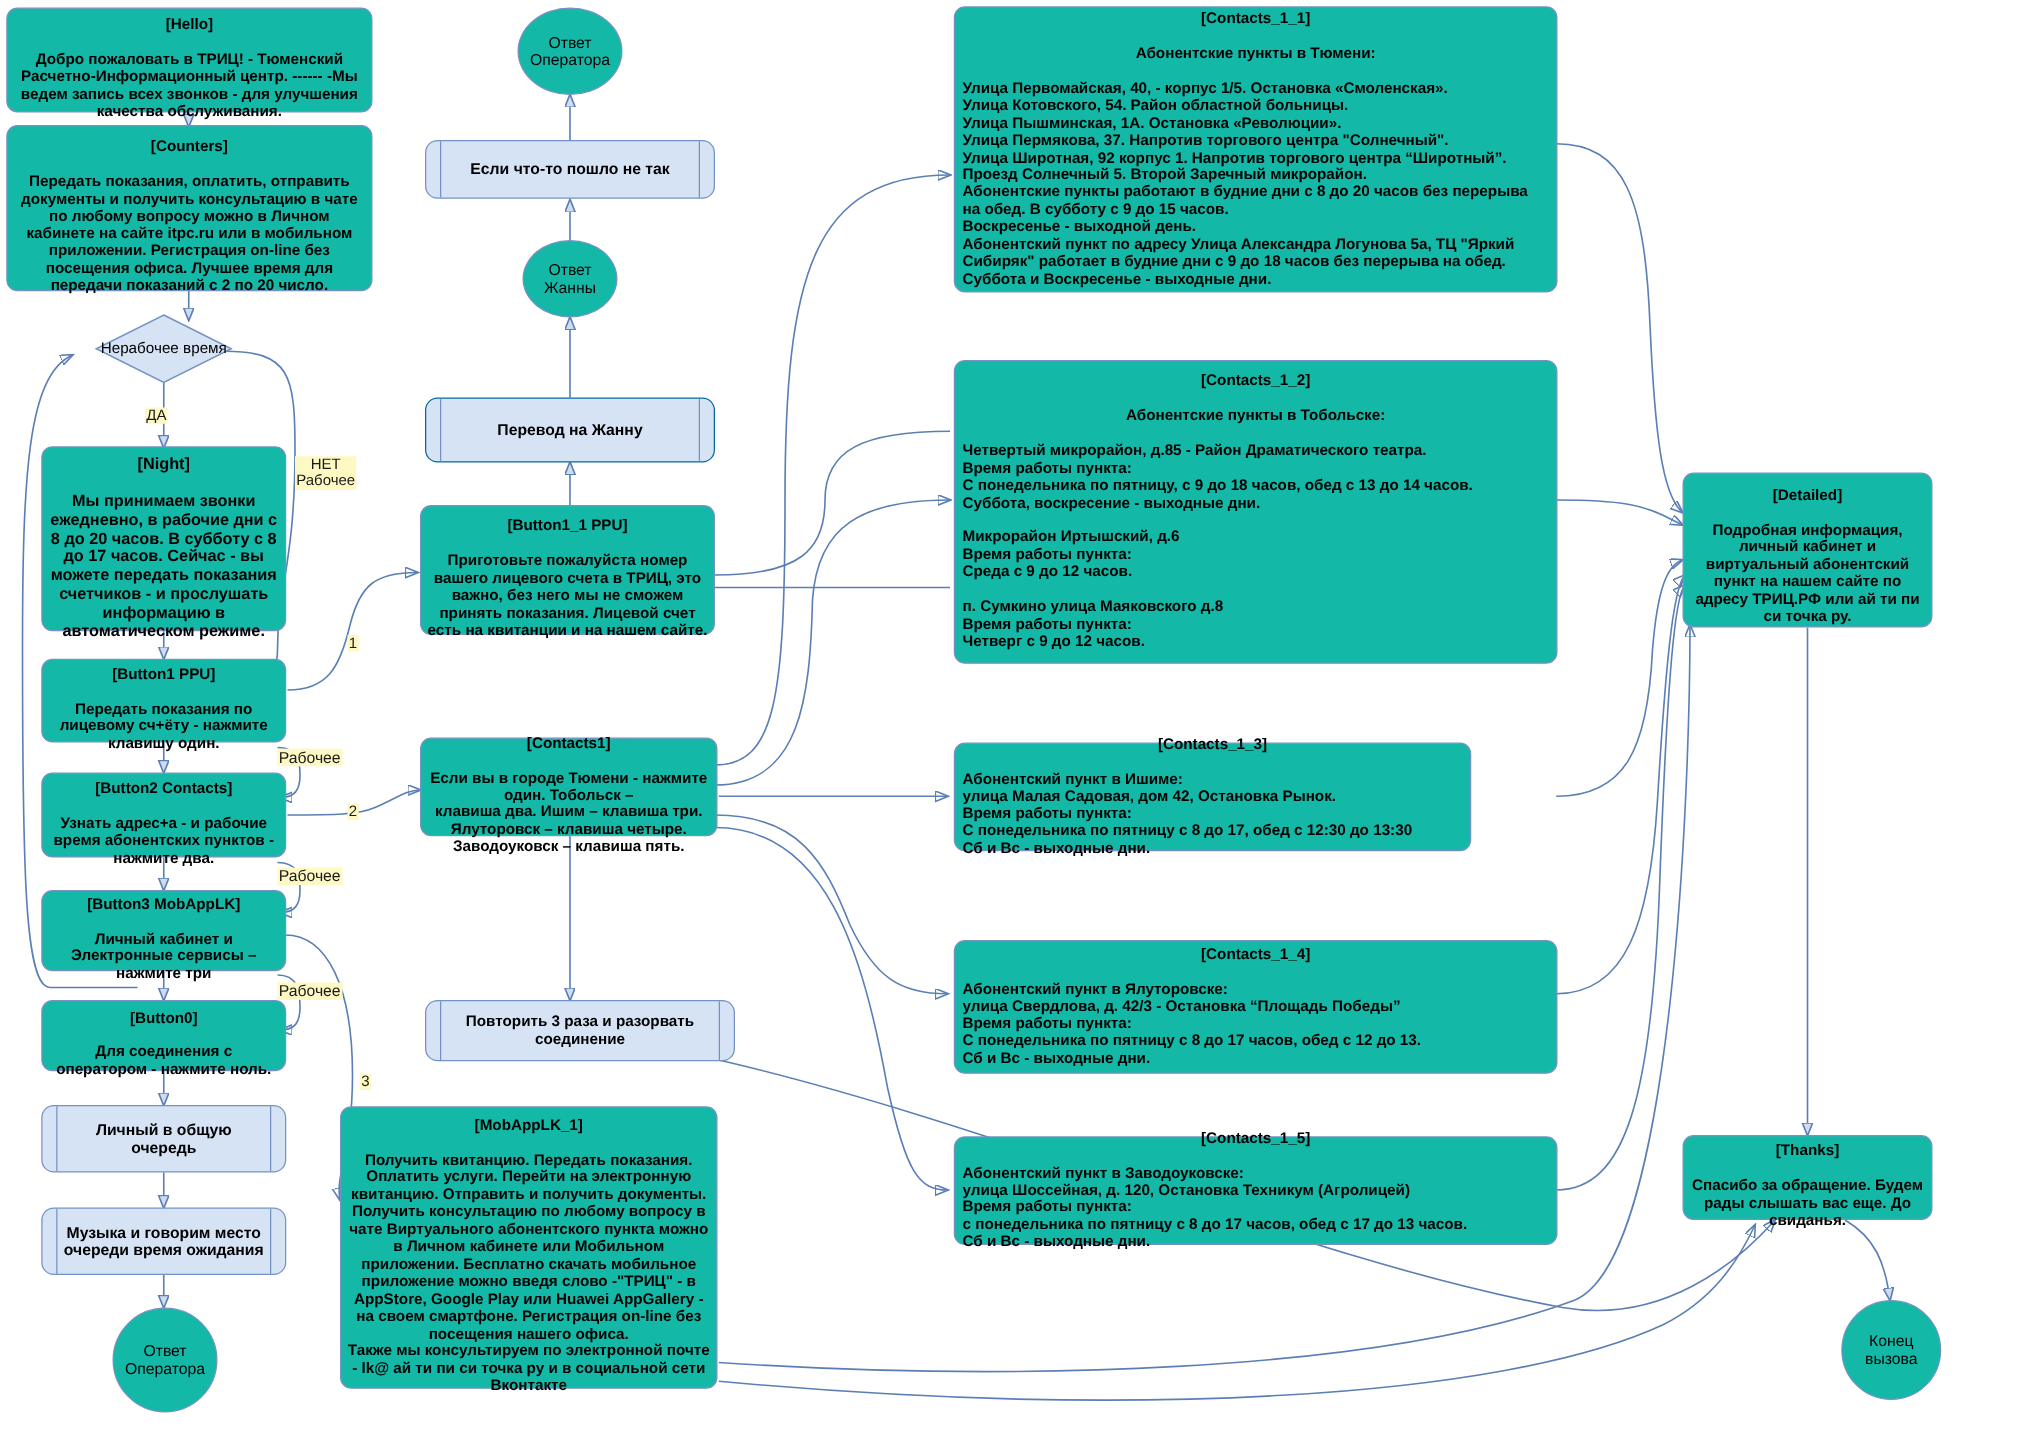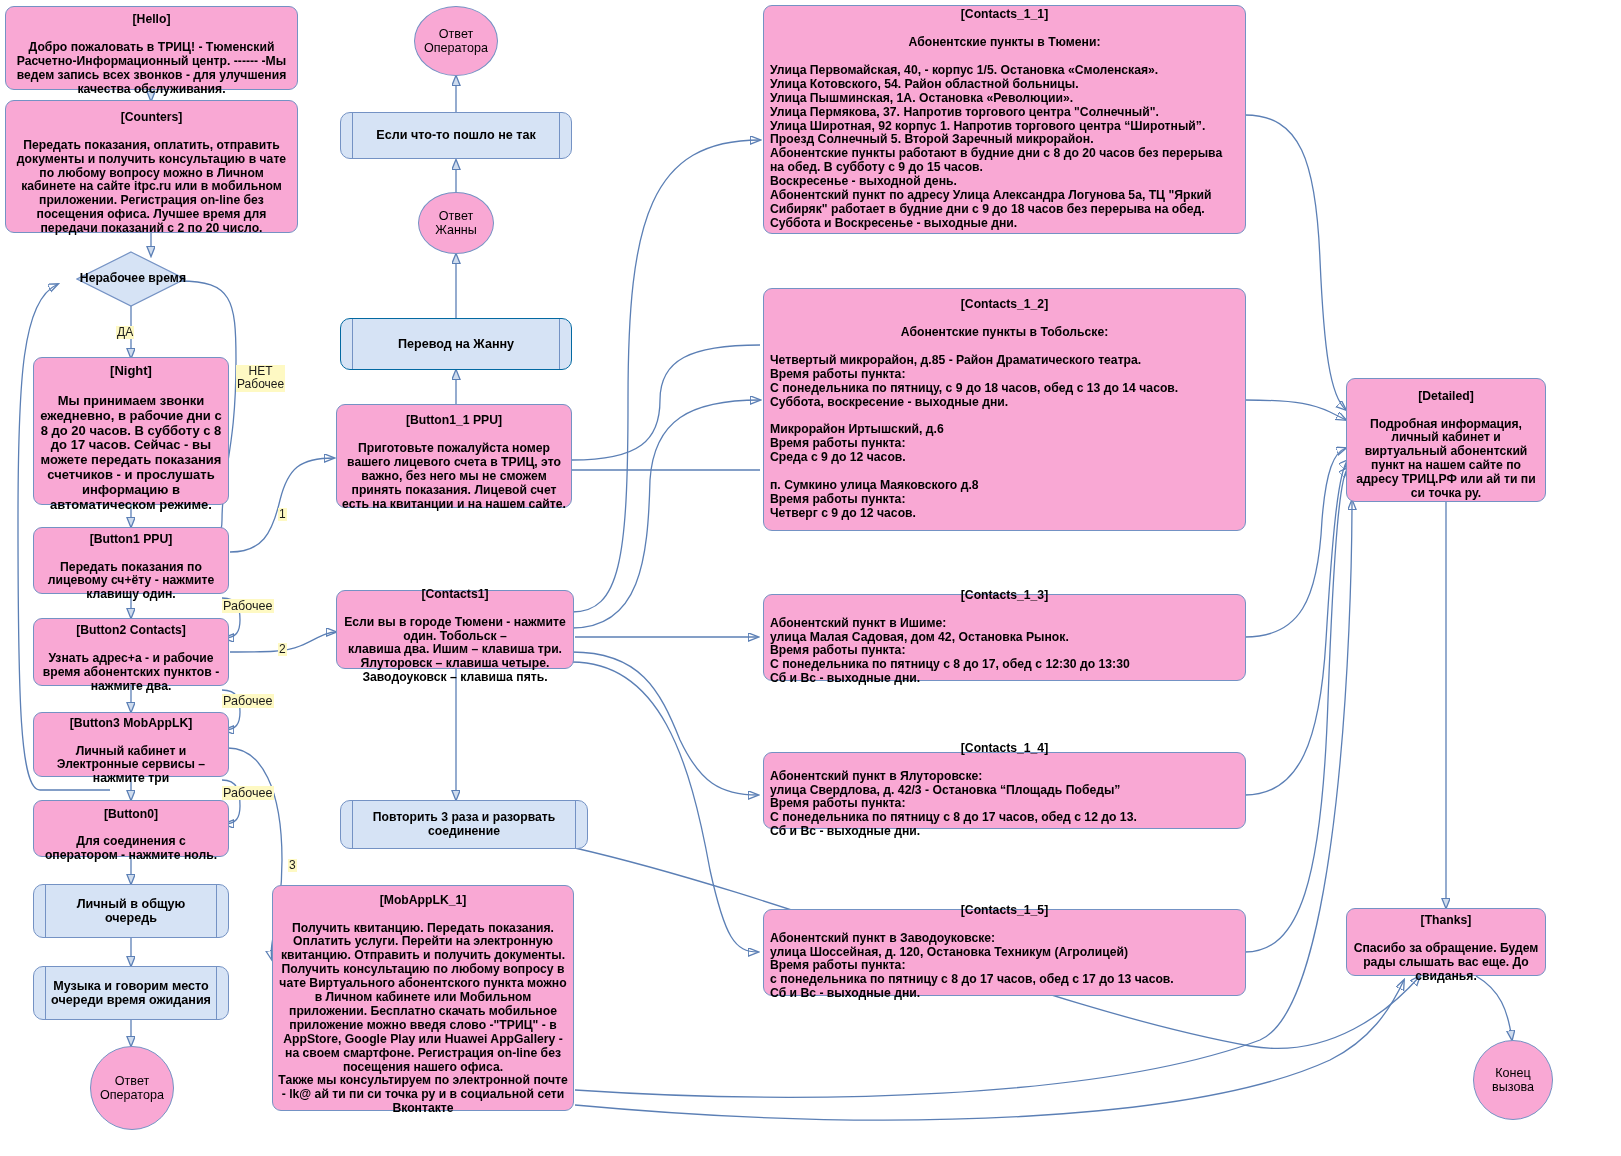--- a/index.html
+++ b/index.html
@@ -22,21 +22,21 @@
     position: absolute;
     left: 0;
     top: 0;
     width: 1621px;
     height: 1156px;
     pointer-events: none;
   }
   .node {
     position: absolute;
     box-sizing: border-box;
-    background: #f9a8d4;
+    background: #14b8a6;
     border: 1px solid #7492c4;
     color: #000;
     display: flex;
     align-items: center;
     justify-content: center;
     text-align: center;
     font-weight: bold;
     line-height: 1.14;
     z-index: 3;
   }
@@ -75,22 +75,22 @@
   }
   .decision .dia {
     position: absolute;
     left: 0; top: 0;
     width: 100%; height: 100%;
   }
   .decision .dialabel {
     position: relative;
     z-index: 2;
     width: 100%;
-    text-align: right;
-    font-weight: bold;
+    text-align: center;
+    font-weight: normal;
   }
   .edge-label {
     position: absolute;
     background: #fef9c3;
     color: #1a1a1a;
     font-size: 12px;
     font-weight: normal;
     padding: 0 1px;
     white-space: pre-line;
     text-align: center;
@@ -339,32 +339,32 @@
 Микрорайон Иртышский, д.6
 Время работы пункта:
 Среда с 9 до 12 часов.
 
 п. Сумкино улица Маяковского д.8
 Время работы пункта:
 Четверг с 9 до 12 часов.</div>
     </div>
   </div>
 
-  <div class="node proc" style="left:763px; top:594px; width:483px; height:87px; font-size:12.2px; justify-content:flex-start;">
+  <div class="node proc" style="left:763px; top:594px; width:414px; height:87px; font-size:12.2px; justify-content:flex-start;">
     <div class="inner" style="padding:0 6px;">
       <div class="t-center">[Contacts_1_3]</div>
       <div class="t-left">Абонентский пункт в Ишиме:
 улица Малая Садовая, дом 42, Остановка Рынок.
 Время работы пункта:
 С понедельника по пятницу с 8 до 17, обед с 12:30 до 13:30
 Сб и Вс - выходные дни.</div>
     </div>
   </div>
 
-  <div class="node proc" style="left:763px; top:752px; width:483px; height:77px; font-size:12.2px; justify-content:flex-start;">
+  <div class="node proc" style="left:763px; top:752px; width:483px; height:107px; font-size:12.2px; justify-content:flex-start;">
     <div class="inner" style="padding:0 6px;">
       <div class="t-center">[Contacts_1_4]</div>
       <div class="t-left">Абонентский пункт в Ялуторовске:
 улица Свердлова, д. 42/3 - Остановка “Площадь Победы”
 Время работы пункта:
 С понедельника по пятницу с 8 до 17 часов, обед с 12 до 13.
 Сб и Вс - выходные дни.</div>
     </div>
   </div>
 

